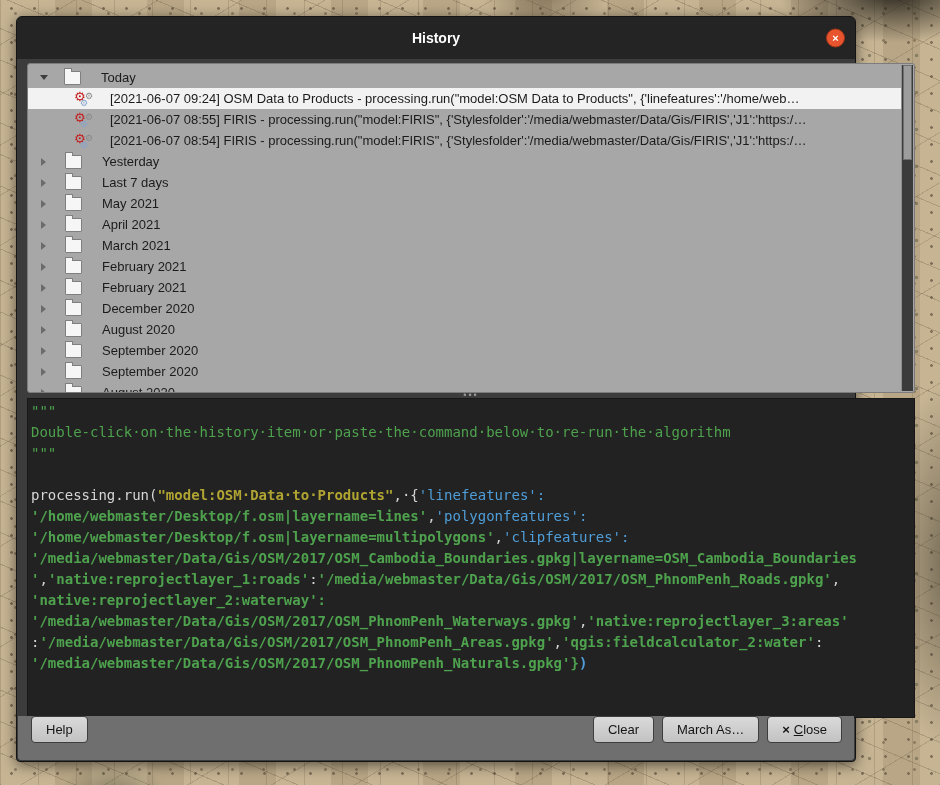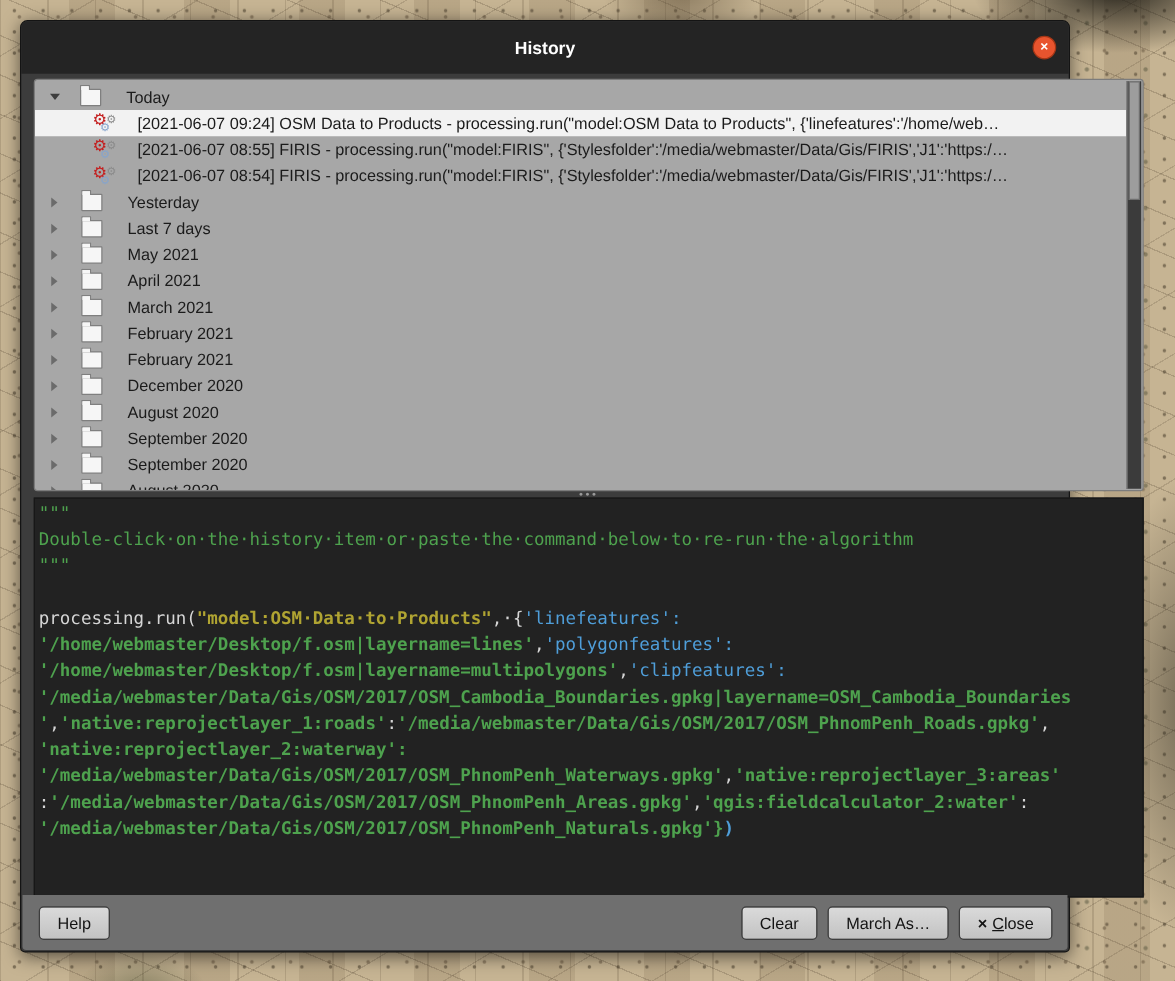--- a/index.html
+++ b/index.html
@@ -65,21 +65,21 @@
     font-family:"DejaVu Sans Mono",monospace;font-size:14px;line-height:21px;
     padding:2px 0 0 3px;white-space:pre;}
   .cl{height:21px;}
   .c-default{color:#d6d6d6;text-align:right;}
   .c-green{color:#4ea24e;}
   .c-olive{color:#b0a432;}
   .c-blue{color:#4f9ed9;}
   .bold{font-weight:bold;}
   
   .footer{position:absolute;left:1px;right:1px;bottom:1px;height:44px;background:#6f6f6f;
-    border-radius:0 0 3px 3px;display:flex;align-items:center;padding:0 12px 0 13px;
+    border-radius:0 0 3px 3px;display:flex;align-items:flex-start;padding:0 12px 0 13px;
     box-sizing:border-box;}
   .btn{height:27px;padding:0 14px;border:1px solid #3e3e3e;border-radius:4px;
     background:linear-gradient(#dadada,#c2c2c2);font-size:13px;color:#141414;
     font-family:"Liberation Sans",sans-serif;cursor:pointer;}
   .btn + .btn{margin-left:8px;}
   .spacer{flex:1;}
   .mn{text-decoration:underline;}
   .xglyph{font-weight:bold;margin-right:4px;}
 </style>
 </head>

